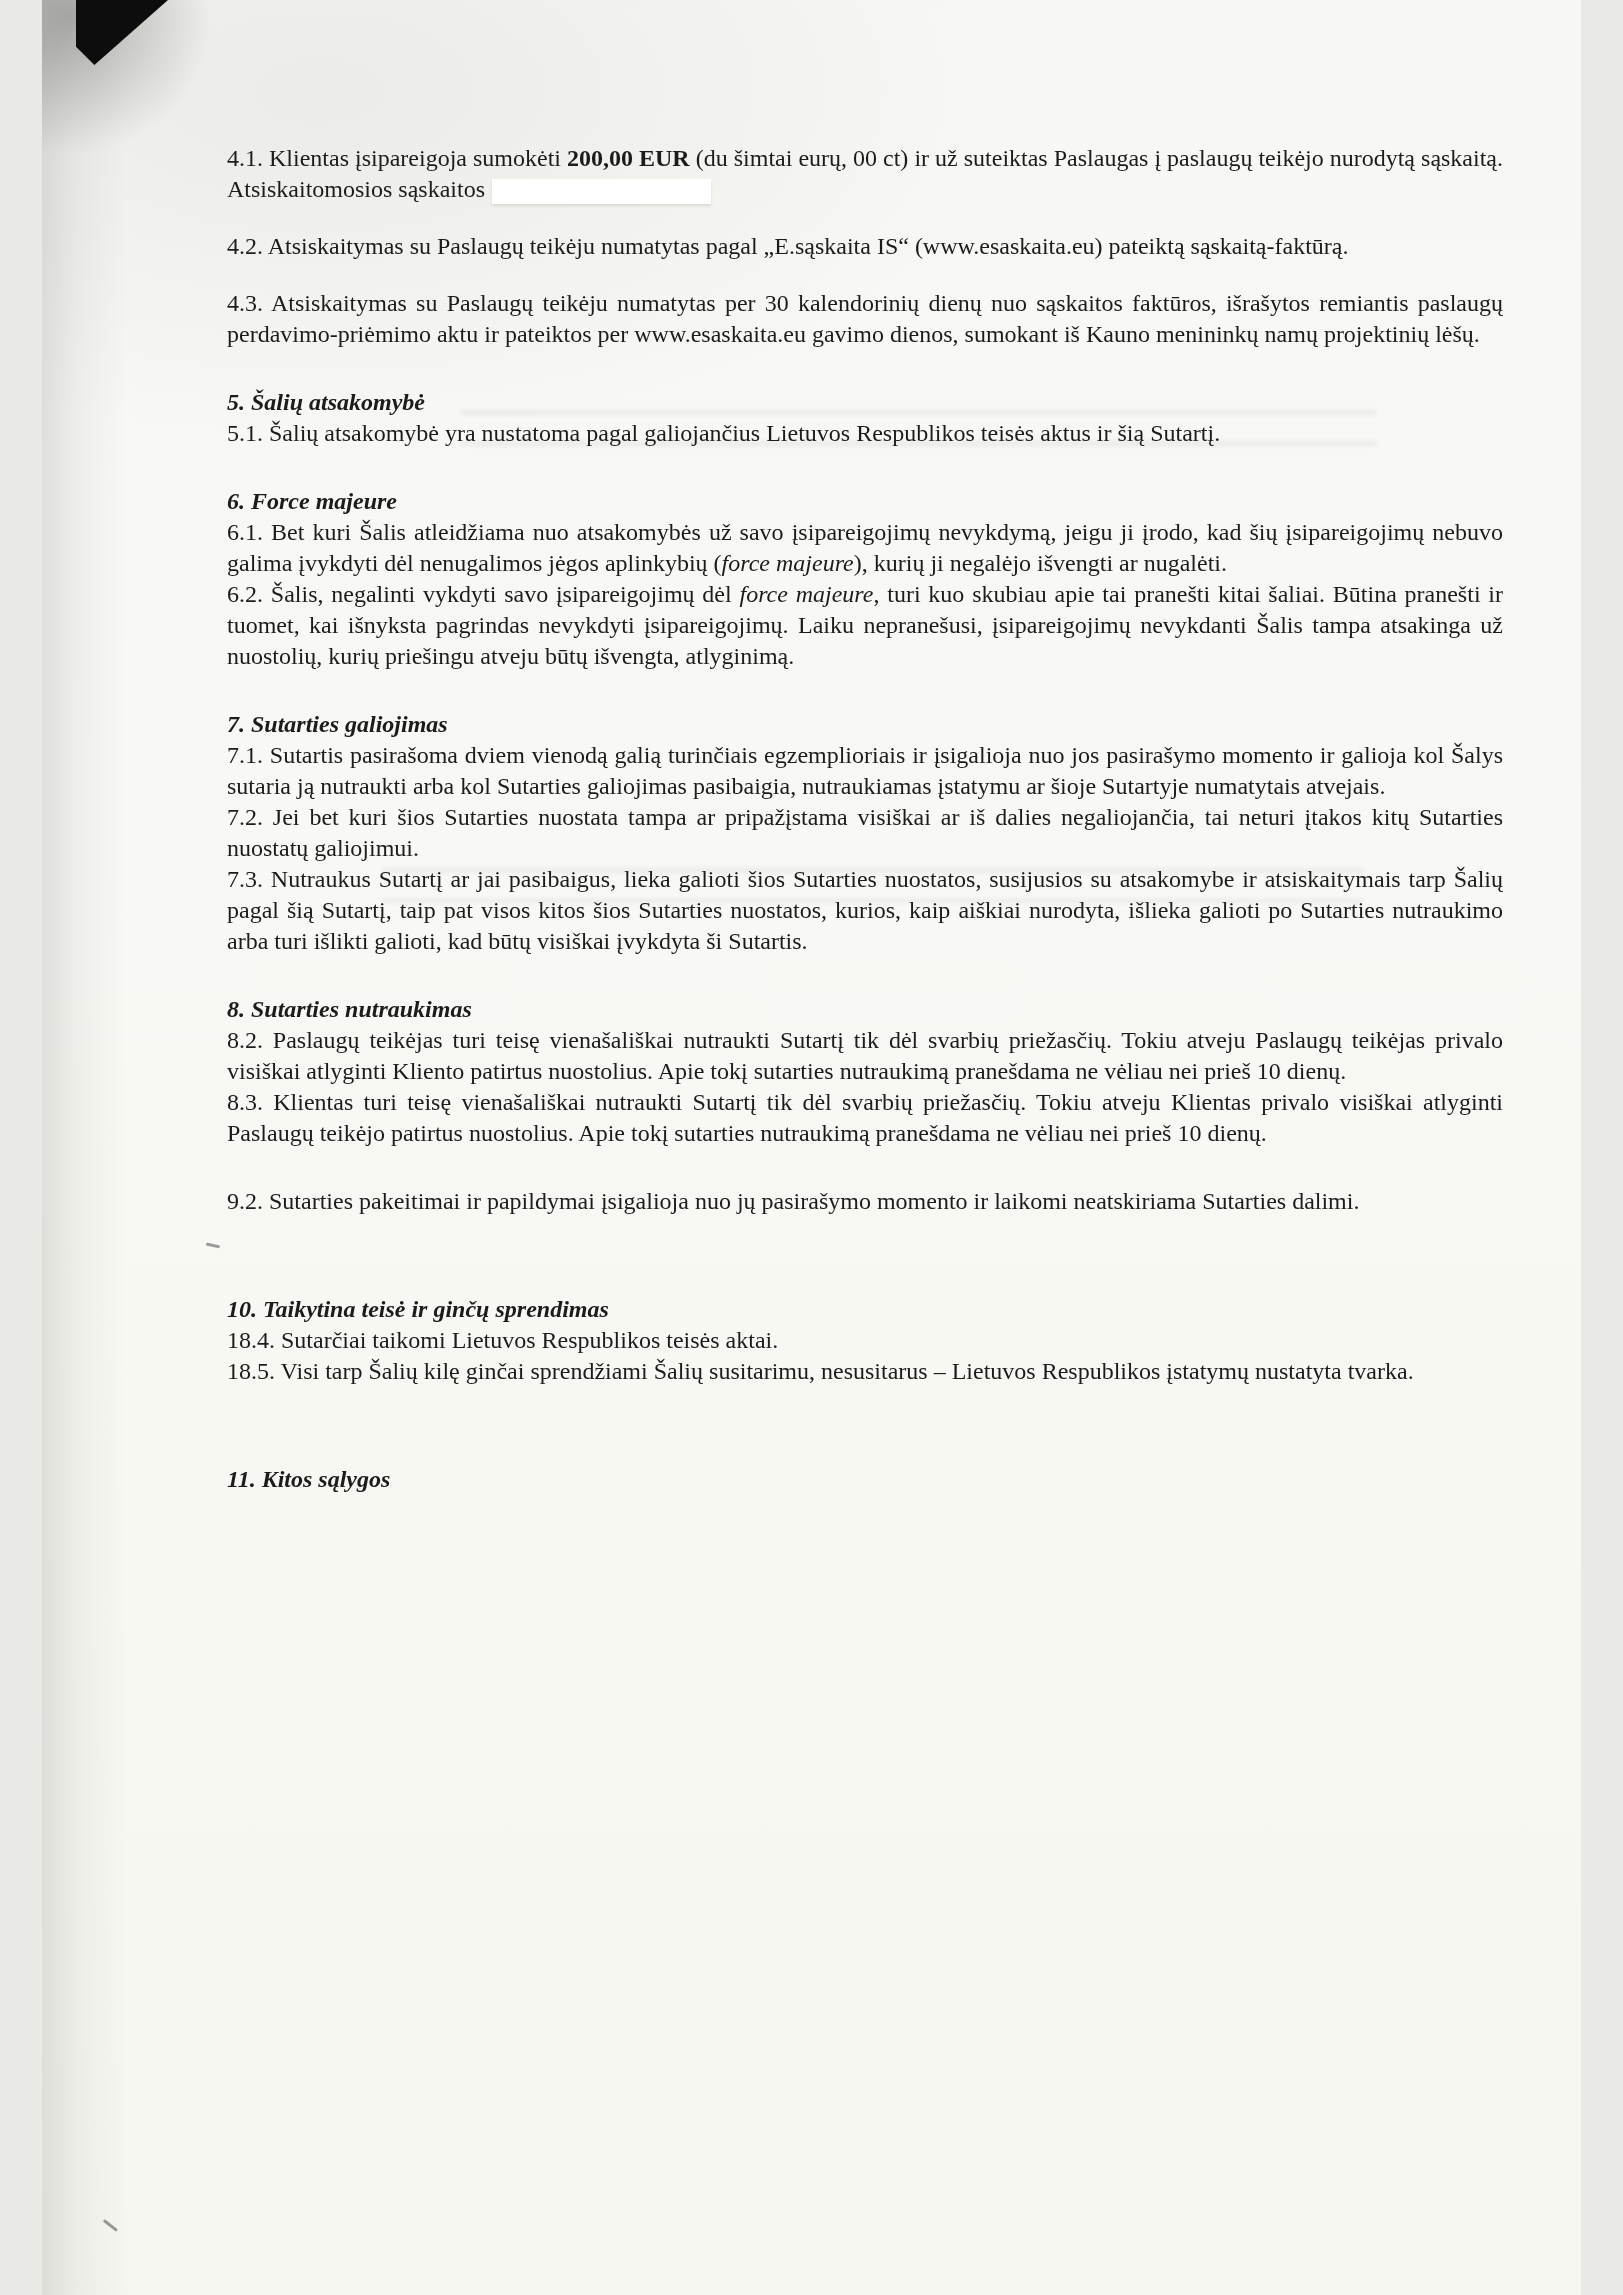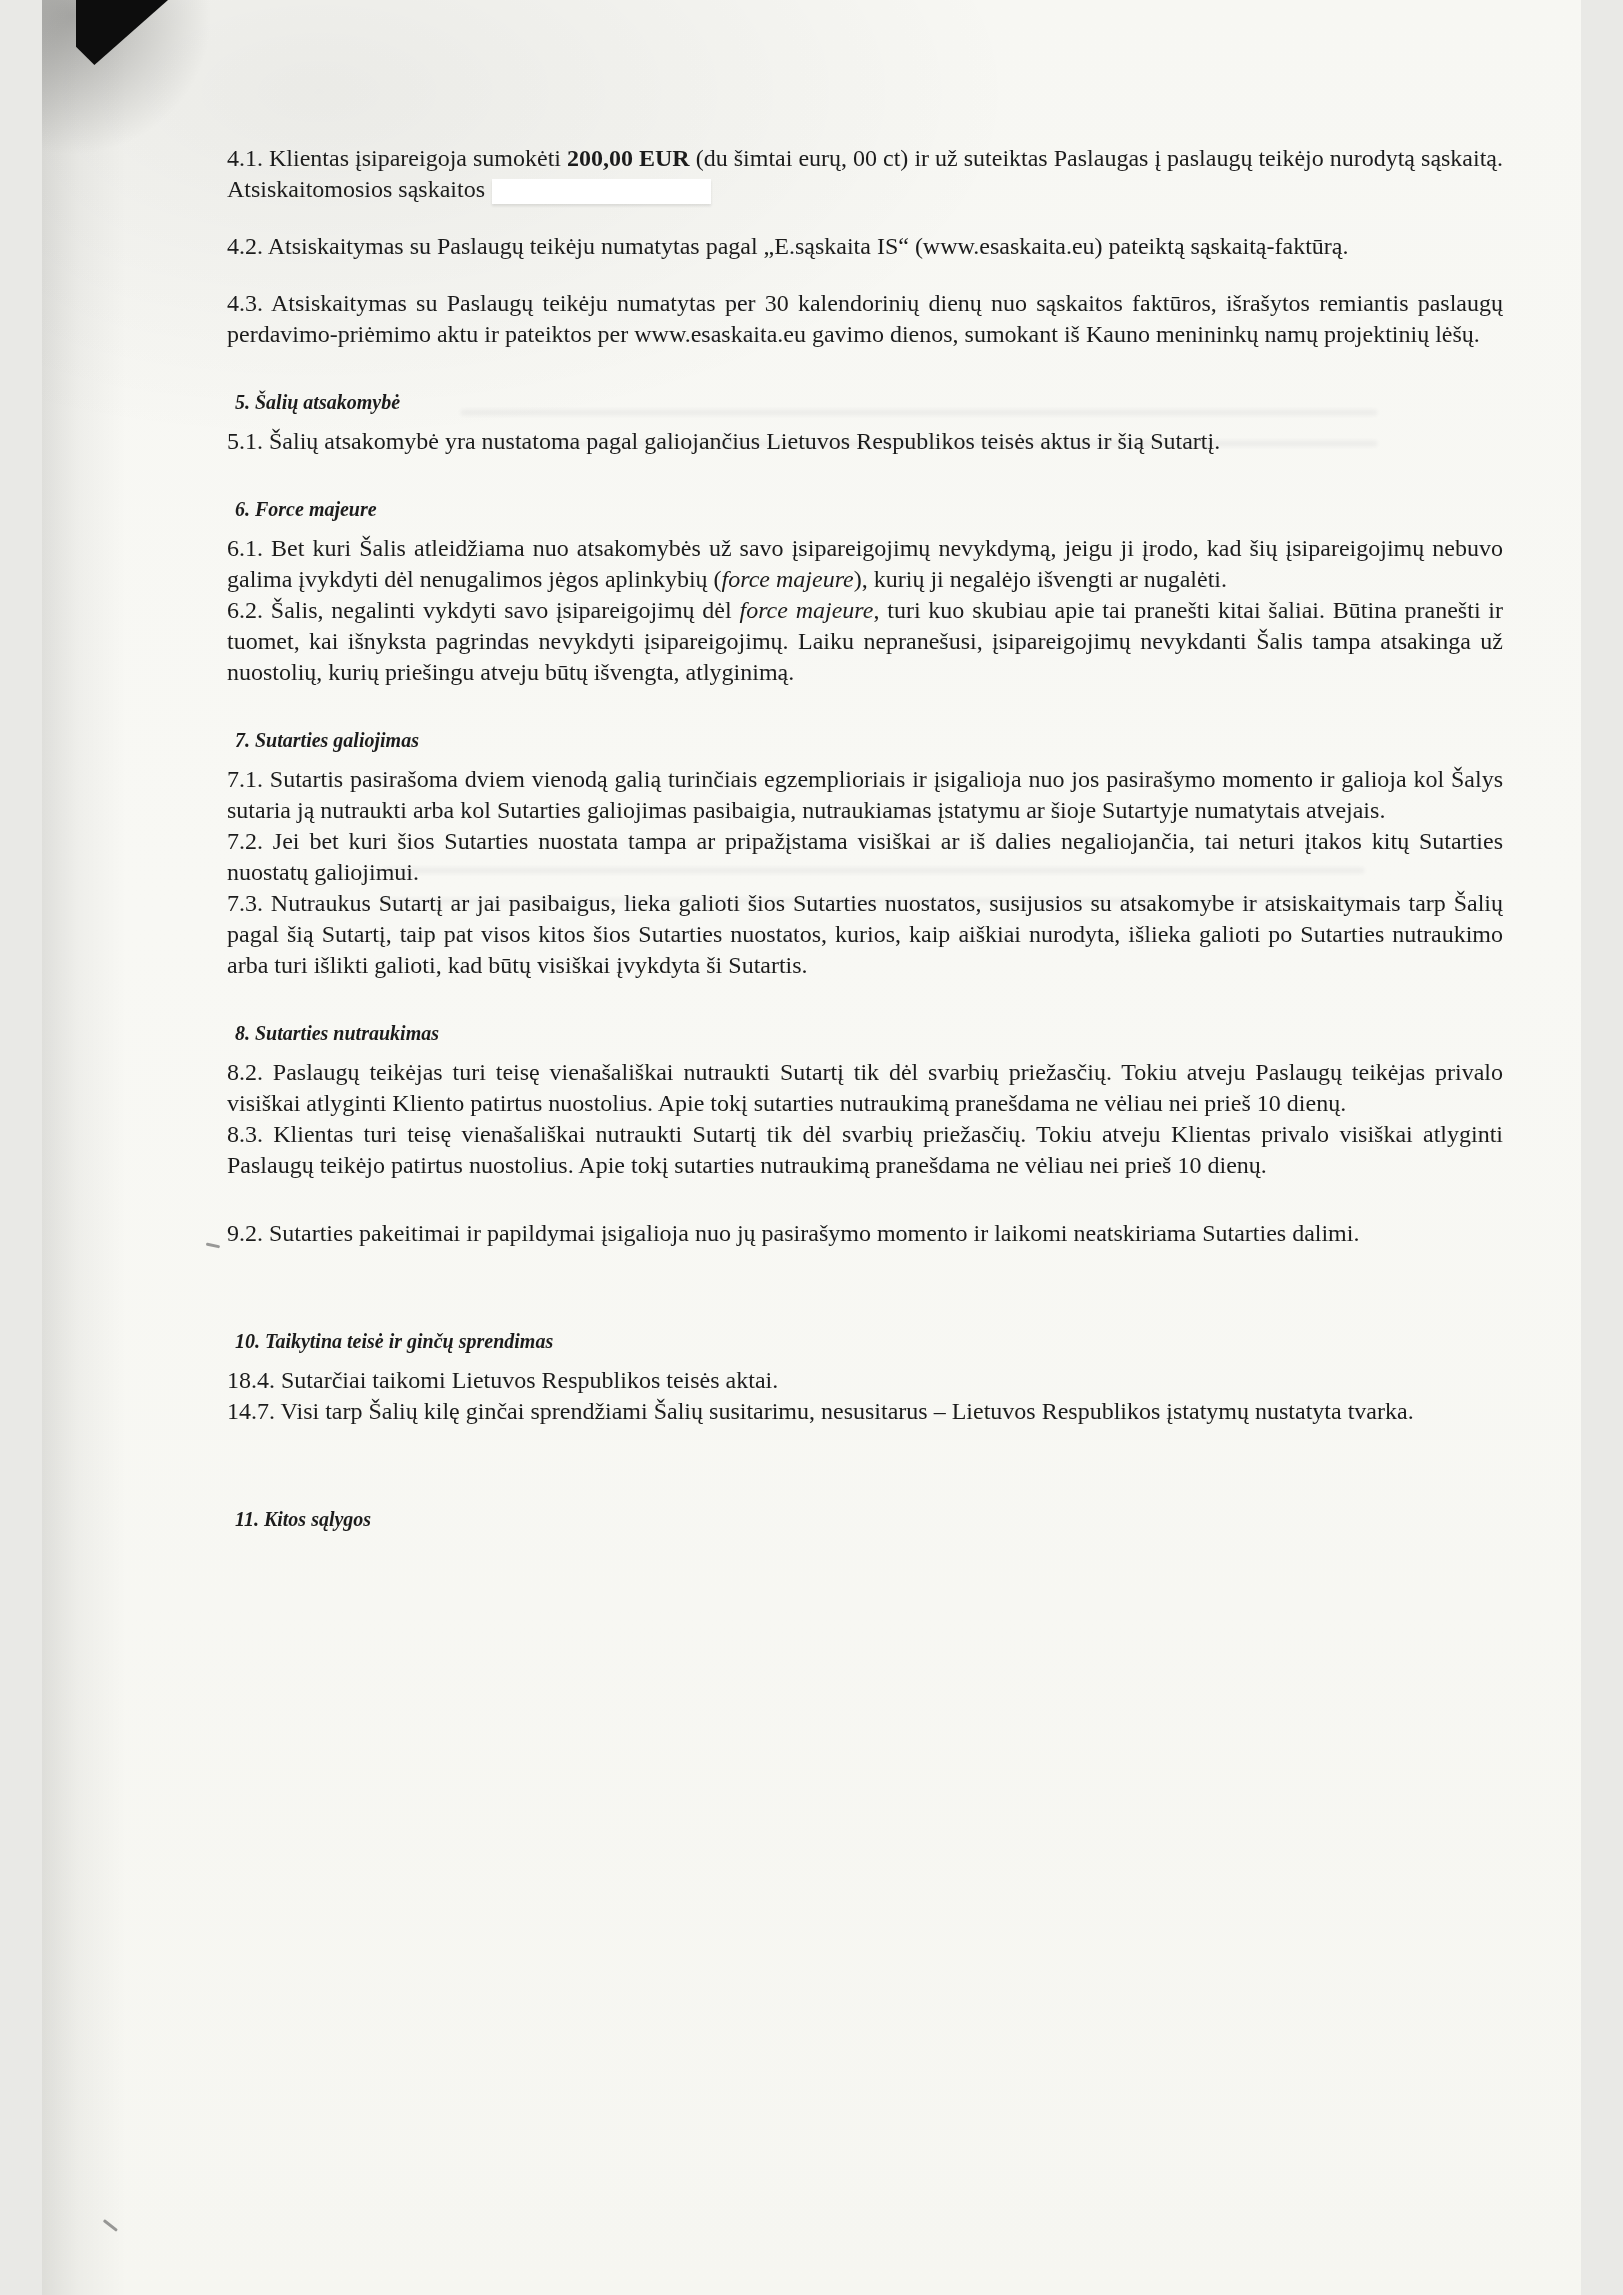--- a/index.html
+++ b/index.html
@@ -41,25 +41,25 @@
   .content {
     position: absolute;
     top: 143px;
     left: 185px;
     width: 1276px;
   }
   section { margin-top: 37px; }
   section:first-child { margin-top: 0; }
   section.gap-large { margin-top: 77px; }
   h2.section-heading {
-    font-size: 20px;
+    font-size: 24px;
     line-height: 31px;
     font-weight: bold;
     font-style: italic;
-    margin: 8px;
+    margin: 0;
   }
   p.clause {
     font-size: 24px;
     line-height: 31px;
     margin: 0;
     text-align: justify;
   }
   p.clause.space-before { margin-top: 26px; }
   .redacted {
     display: inline-block;
@@ -126,21 +126,21 @@
         <h2 class="section-heading">8. Sutarties nutraukimas</h2>
         <p class="clause"><span>8.2. Paslaugų teikėjas turi teisę vienašališkai nutraukti Sutartį tik dėl svarbių priežasčių. Tokiu atveju Paslaugų teikėjas privalo visiškai atlyginti Kliento patirtus nuostolius. Apie tokį sutarties nutraukimą pranešdama ne vėliau nei prieš 10 dienų.</span></p>
         <p class="clause"><span>8.3. Klientas turi teisę vienašališkai nutraukti Sutartį tik dėl svarbių priežasčių. Tokiu atveju Klientas privalo visiškai atlyginti Paslaugų teikėjo patirtus nuostolius. Apie tokį sutarties nutraukimą pranešdama ne vėliau nei prieš 10 dienų.</span></p>
       </section>
       <section>
         <p class="clause"><span>9.2. Sutarties pakeitimai ir papildymai įsigalioja nuo jų pasirašymo momento ir laikomi neatskiriama Sutarties dalimi.</span></p>
       </section>
       <section class="gap-large">
         <h2 class="section-heading">10. Taikytina teisė ir ginčų sprendimas</h2>
         <p class="clause"><span>18.4. Sutarčiai taikomi Lietuvos Respublikos teisės aktai.</span></p>
-        <p class="clause"><span>14.7. Visi tarp Šalių kilę ginčai sprendžiami Šalių susitarimu, nesusitarus – Lietuvos Respublikos įstatymų nustatyta tvarka.</span></p>
+        <p class="clause"><span>18.5. Visi tarp Šalių kilę ginčai sprendžiami Šalių susitarimu, nesusitarus – Lietuvos Respublikos įstatymų nustatyta tvarka.</span></p>
       </section>
       <section class="gap-large">
         <h2 class="section-heading">11. Kitos sąlygos</h2>
       </section>
     </div>
 
 </div>
 
 
 </body></html>

